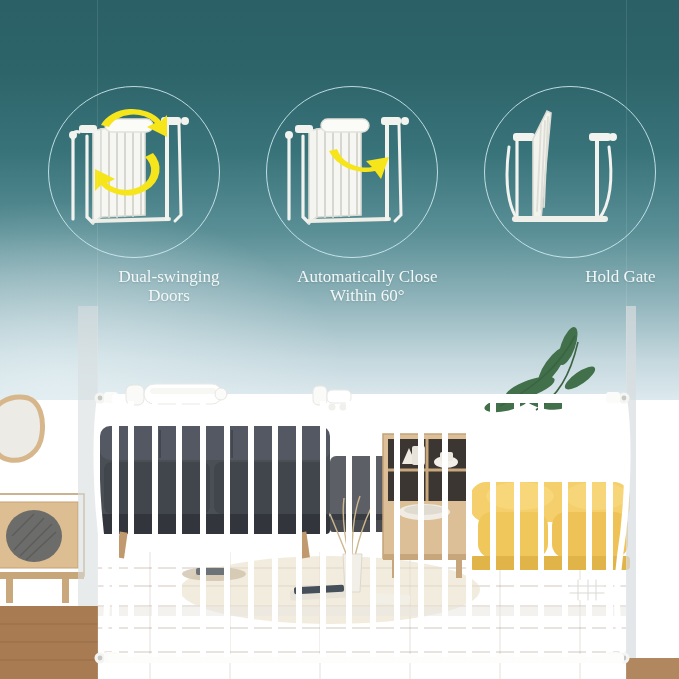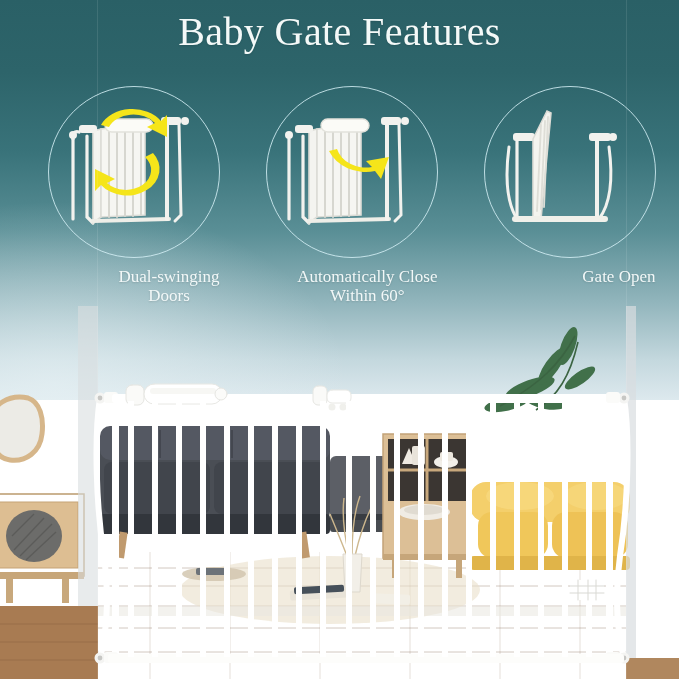--- a/index.html
+++ b/index.html
@@ -113,21 +113,20 @@
   .seam-right { left: 626px; }
 </style>
 </head>
 <body>
 
 <div id="canvas">
 
   <div class="bg-gradient"></div>
   <div class="bg-sheen"></div>
 
-  <div class="title">Baby Gate Features</div>
 
   <div class="features">
 
     <div class="feature">
       <div class="circle">
         <svg width="170" height="170" viewBox="0 0 170 170">
           <g stroke="#f2f2ee" stroke-width="3.2" fill="none" stroke-linecap="round">
 
             <path d="M24,52 L24,132"></path>
             <path d="M38,49 L38,130 L44,136"></path>
@@ -225,21 +224,21 @@
 
             <path d="M112,52 L112,130" stroke-width="4"></path>
             <path d="M124,60 C128,90 126,116 114,132" stroke-width="3"></path>
             <rect x="104" y="46" width="22" height="8" rx="3" fill="#f2f2ee" stroke="none"></rect>
             <circle cx="128" cy="50" r="4" fill="#f2f2ee" stroke="none"></circle>
 
             <path d="M30,132 L120,132" stroke="#f0f0ea" stroke-width="6"></path>
           </g>
         </svg>
       </div>
-      <div class="caption">Gate Open</div>
+      <div class="caption">Hold Gate</div>
     </div>
 
   </div>
 
   <div class="photo">
     <svg width="679" height="373" viewBox="0 0 679 373">
       <defs>
         <linearGradient id="wallG" x1="0" y1="0" x2="0" y2="1">
           <parameter name="offset">0%" stop-color="#a8c0ca"/&gt;
           <parameter name="offset">60%" stop-color="#9bb6c2"/&gt;

